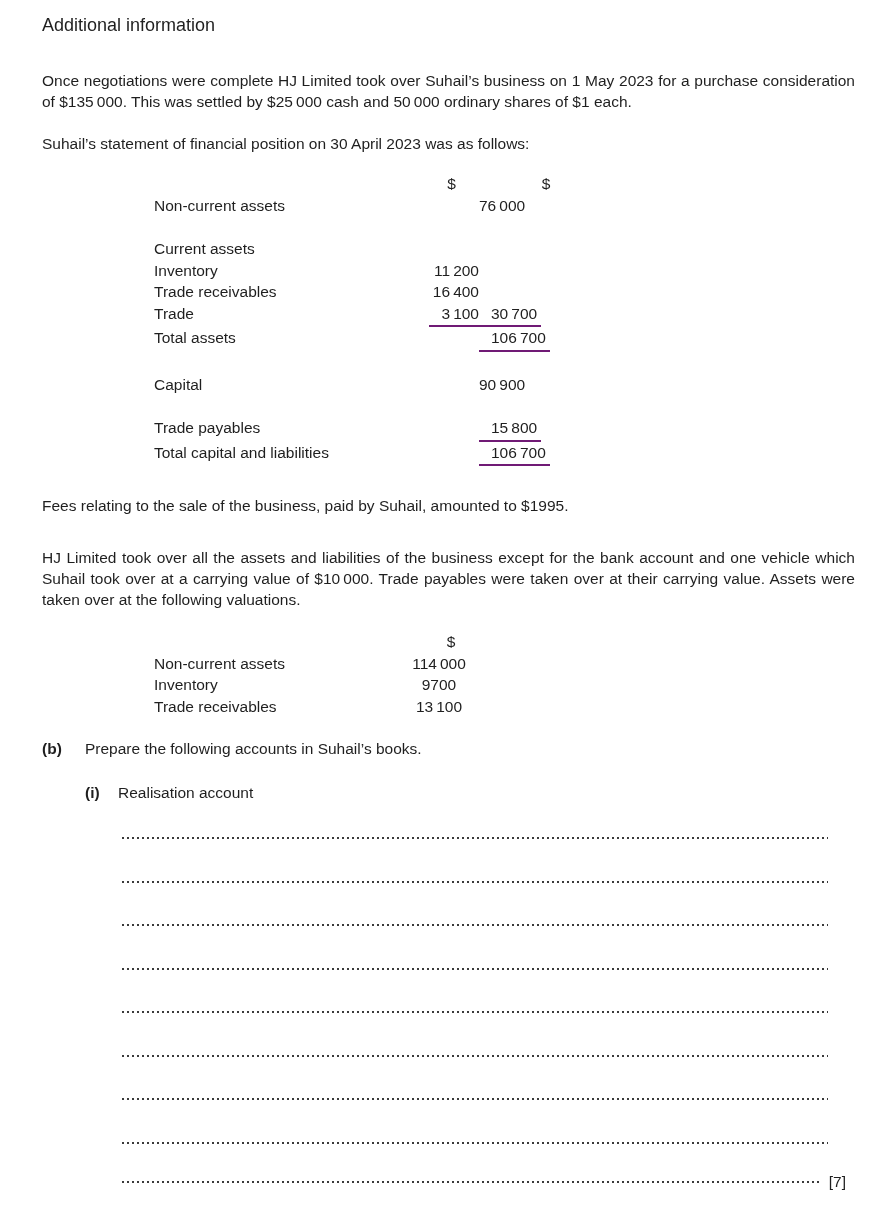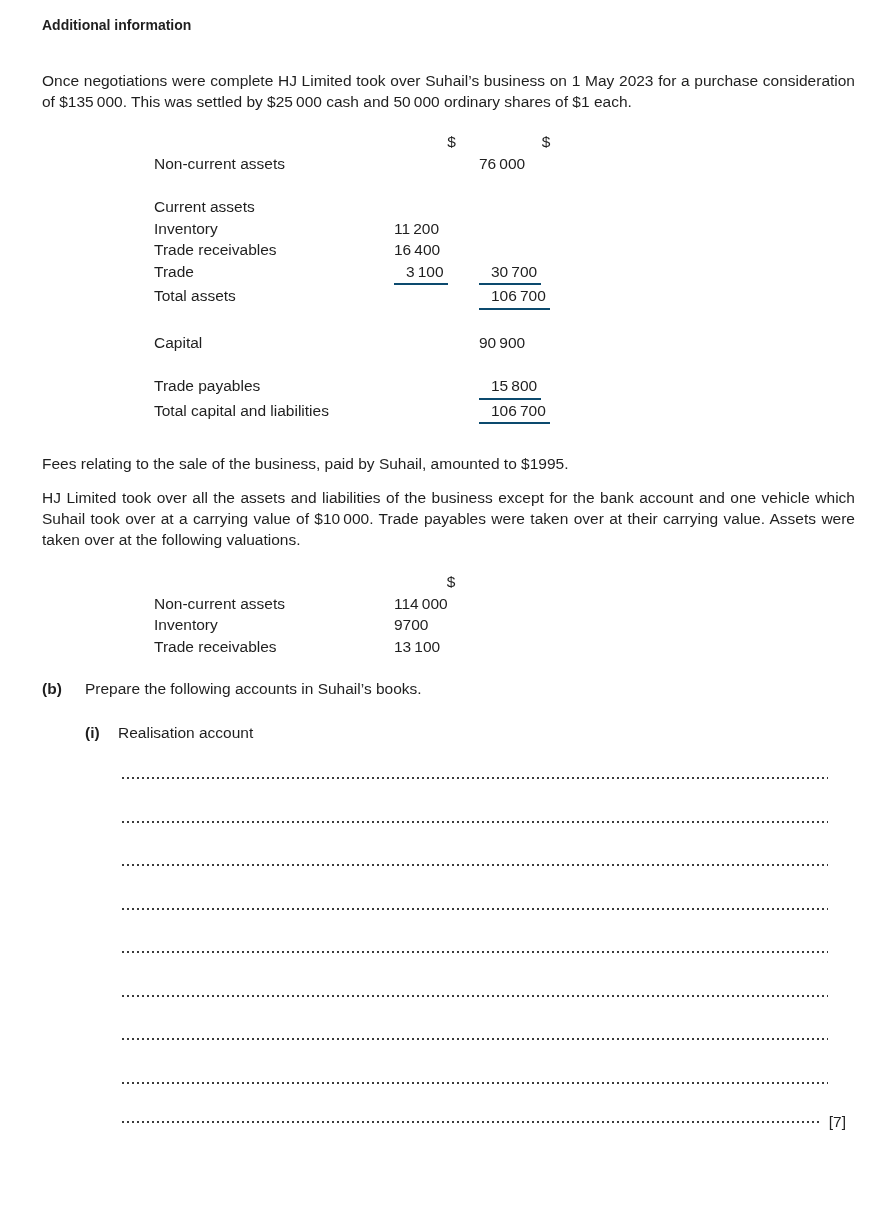--- a/index.html
+++ b/index.html
@@ -9,52 +9,52 @@
     width: 896px;
     height: 1212px;
     background: #ffffff;
     font-family: "Liberation Sans", sans-serif;
     font-size: 15.5px;
     color: #1f1f1f;
     padding: 17px 41px 0 42px;
     overflow: hidden;
   }
   .heading {
-    font-weight: bold;
-    font-size: 14px;
+    font-weight: normal;
+    font-size: 18px;
     line-height: 17px;
   }
   .para {
     line-height: 21px;
     text-align: justify;
     margin-top: 21px;
   }
   .para.first { margin-top: 36px; }
   .para.fees { margin-top: 29px; text-align: left; }
-  .para.takeover { margin-top: 13px; }
+  .para.takeover { margin-top: 31px; }
 
   
   .sofp { margin-top: 19px; }
   .row { display: flex; line-height: 21.5px; }
   .spacer { height: 22px; }
   .lbl { margin-left: 112px; width: 240px; }
-  .c1 { width: 85px; text-align: left; }
+  .c1 { width: 85px; text-align: right; }
   .c2 { width: 100px; }
   .c1.hdr { text-align: center; padding-left: 30px; }
   .c2.hdr { text-align: center; padding-left: 34px; }
   .ul {
     display: inline-block;
-    border-bottom: 2px solid #0c4a6e;
+    border-bottom: 2px solid #701a75;
     padding: 0 4px 1px 12px;
     margin-right: -4px;
   }
 
   
   .vals { margin-top: 21px; }
-  .va { width: 90px; text-align: left; }
+  .va { width: 90px; text-align: center; }
   .va.hdr { text-align: center; padding-left: 24px; }
 
   
   .q-b { display: flex; margin-top: 21px; line-height: 21px; }
   .q-b .marker { font-weight: bold; width: 43px; flex: none; }
   .q-i { display: flex; margin-left: 43px; margin-top: 23px; line-height: 21px; }
   .q-i .marker { font-weight: bold; width: 33px; flex: none; }
 
   
   .answer-area { margin-left: 80px; width: 724px; }
@@ -81,20 +81,21 @@
 </style>
 </head>
 <body>
 
 <div class="page">
 
   <div class="heading">Additional information</div>
 
   <p class="para first">Once negotiations were complete HJ Limited took over Suhail’s business on 1 May 2023 for a purchase consideration of $135 000. This was settled by $25 000 cash and 50 000 ordinary shares of $1 each.</p>
 
+  <p class="para">Suhail’s statement of financial position on 30 April 2023 was as follows:</p>
 
   <div class="sofp">
     <div class="row">
       <div class="lbl"></div>
       <div class="c1 hdr">$</div>
       <div class="c2 hdr">$</div>
     </div>
     <div class="row">
       <div class="lbl">Non-current assets</div>
       <div class="c1"></div>

